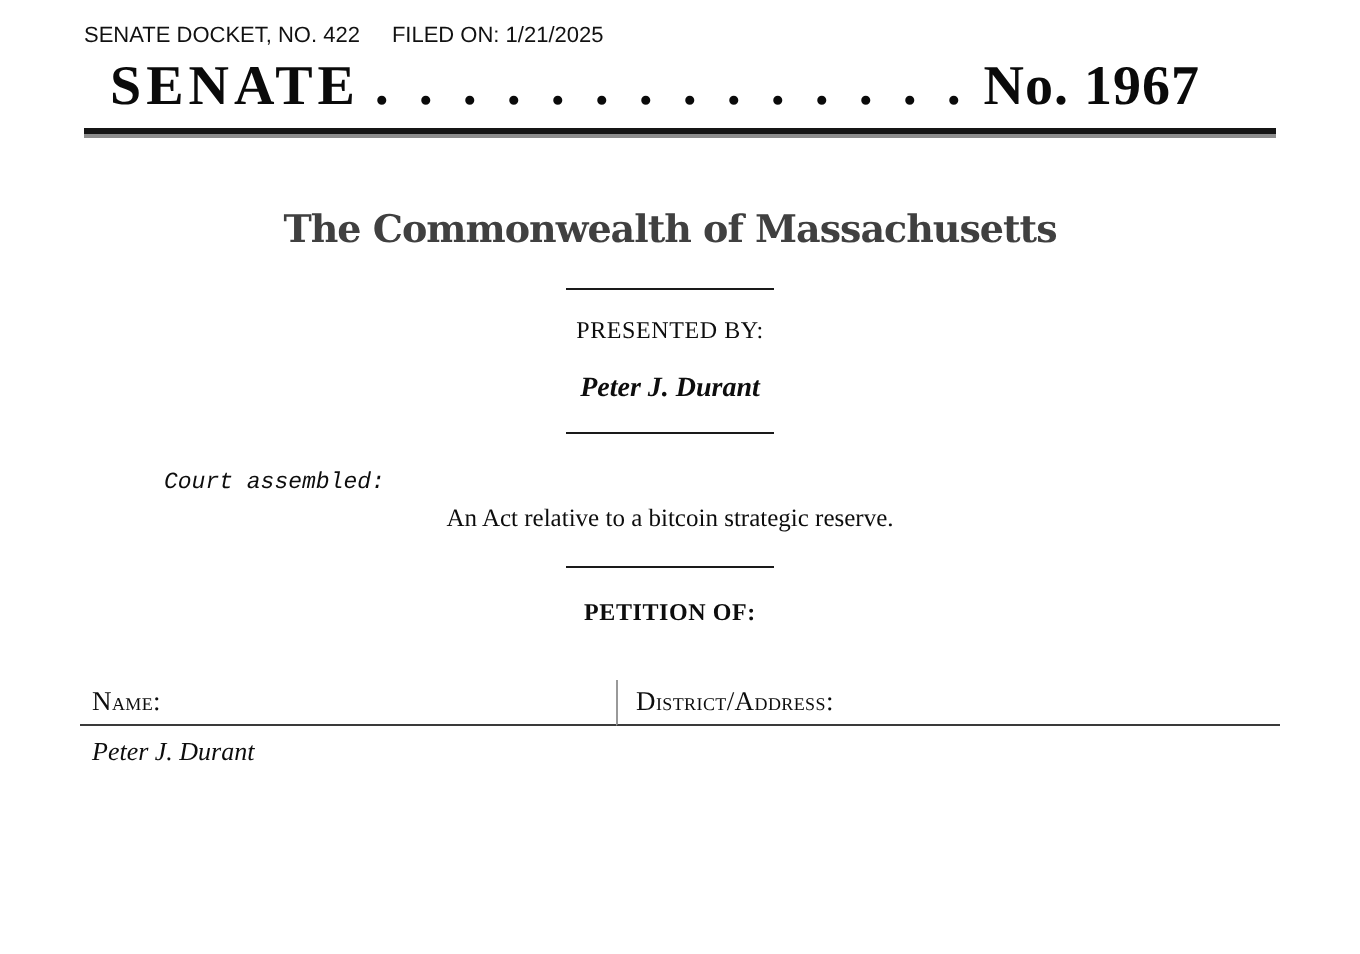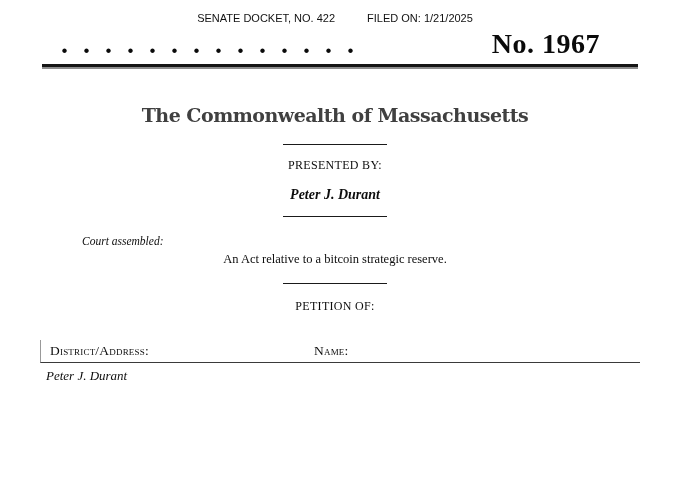--- a/index.html
+++ b/index.html
@@ -15,22 +15,21 @@
     width: 680px;
     height: 477px;
     background: #ffffff;
     color: #0d0d0d;
     font-family: "Liberation Serif", serif;
   }
   
   .docket-row {
     margin: 12px 52px 0 42px;
     display: flex;
-    justify-content: center;
-    gap: 32px;
+    gap: 16px;
     font-family: "Liberation Sans", sans-serif;
     font-size: 11px;
     line-height: 13px;
     color: #111;
   }
   
   .senate-row {
     margin: 4px 80px 0 55px;
     display: flex;
     justify-content: space-between;
@@ -86,38 +85,39 @@
     font-weight: bold;
     font-style: italic;
   }
   .salutation {
     margin-top: 17px;
     text-align: left;
     font-style: italic;
     font-size: 11.5px;
     line-height: 15px;
   }
-  .salutation .cont-line { padding-left: 40px; }
+  .salutation .cont-line { padding-left: 40px; font-family: Liberation Mono, monospace; }
   .petition-para {
     margin: 12px 0 0 35px;
     text-align: left;
     font-size: 11.5px;
     line-height: 15px;
     white-space: nowrap;
   }
   .bill-title {
     margin-top: 2px;
     font-size: 12.5px;
     line-height: 16px;
   }
   .petition-of-label {
     margin-top: 15px;
     font-size: 12px;
     line-height: 15px;
     letter-spacing: 0.3px;
+    font-weight: bold;
   }
   
   .petitioners {
     margin: 26px 40px 0 40px;
     display: grid;
     grid-template-columns: 268px 1fr;
   }
   .petitioners .cell {
     text-align: left;
   }
@@ -146,20 +146,21 @@
 <body>
 
 <div class="page">
 
   <div class="docket-row">
     <span>SENATE DOCKET, NO. 422</span>
     <span>FILED ON: 1/21/2025</span>
   </div>
 
   <div class="senate-row">
+    <span class="senate-chamber">SENATE</span>
     <span class="senate-dots">. . . . . . . . . . . . . .</span>
     <span class="senate-number">No. 1967</span>
   </div>
 
   <div class="double-rule"></div>
 
   <div class="content">
 
     <div class="commonwealth">The Commonwealth of Massachusetts</div>
 
@@ -178,18 +179,18 @@
 
     <div class="bill-title">An Act relative to a bitcoin strategic reserve.</div>
 
     <div class="divider divider-3"></div>
 
     <div class="petition-of-label">PETITION OF:</div>
 
   </div>
 
   <div class="petitioners">
+    <div class="cell head left-cell">Name:</div>
     <div class="cell head right-cell">District/Address:</div>
-    <div class="cell head left-cell">Name:</div>
     <div class="cell body-cell left-cell">Peter J. Durant</div>
   </div>
 
 </div>
 
 </body></html>

